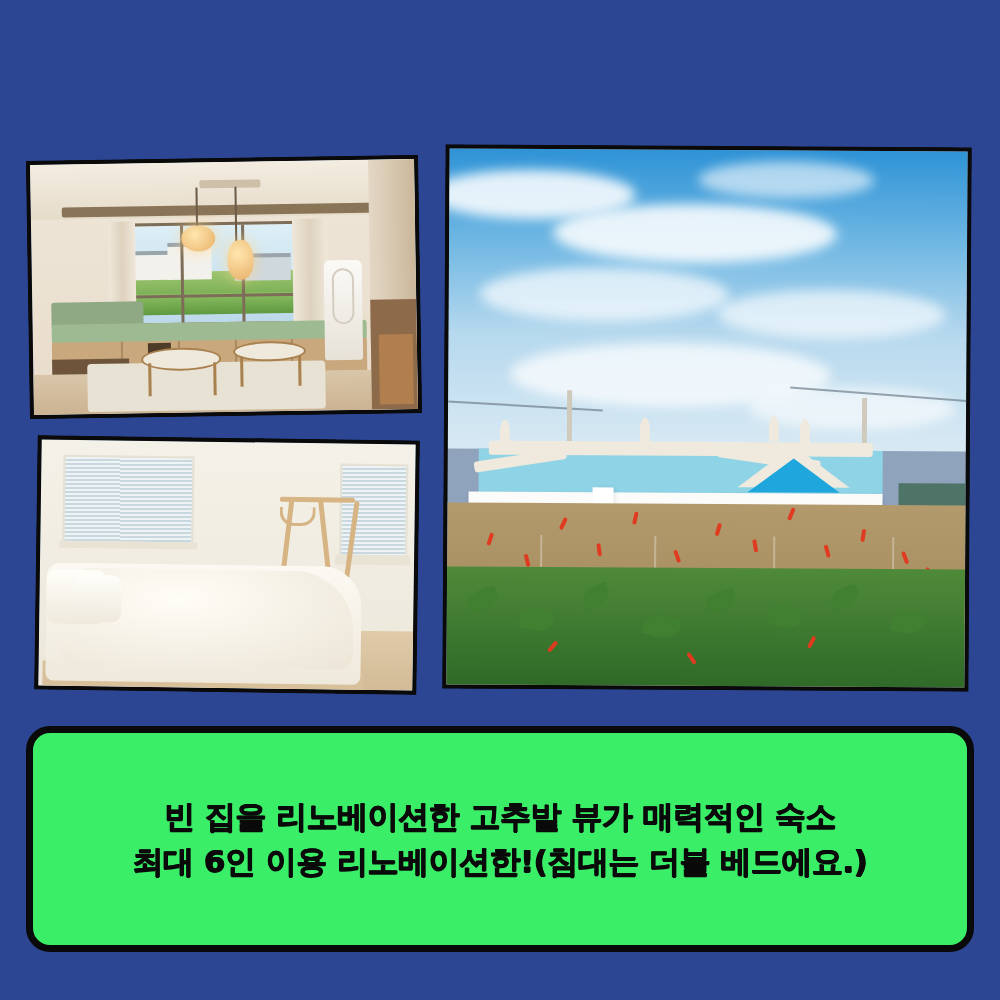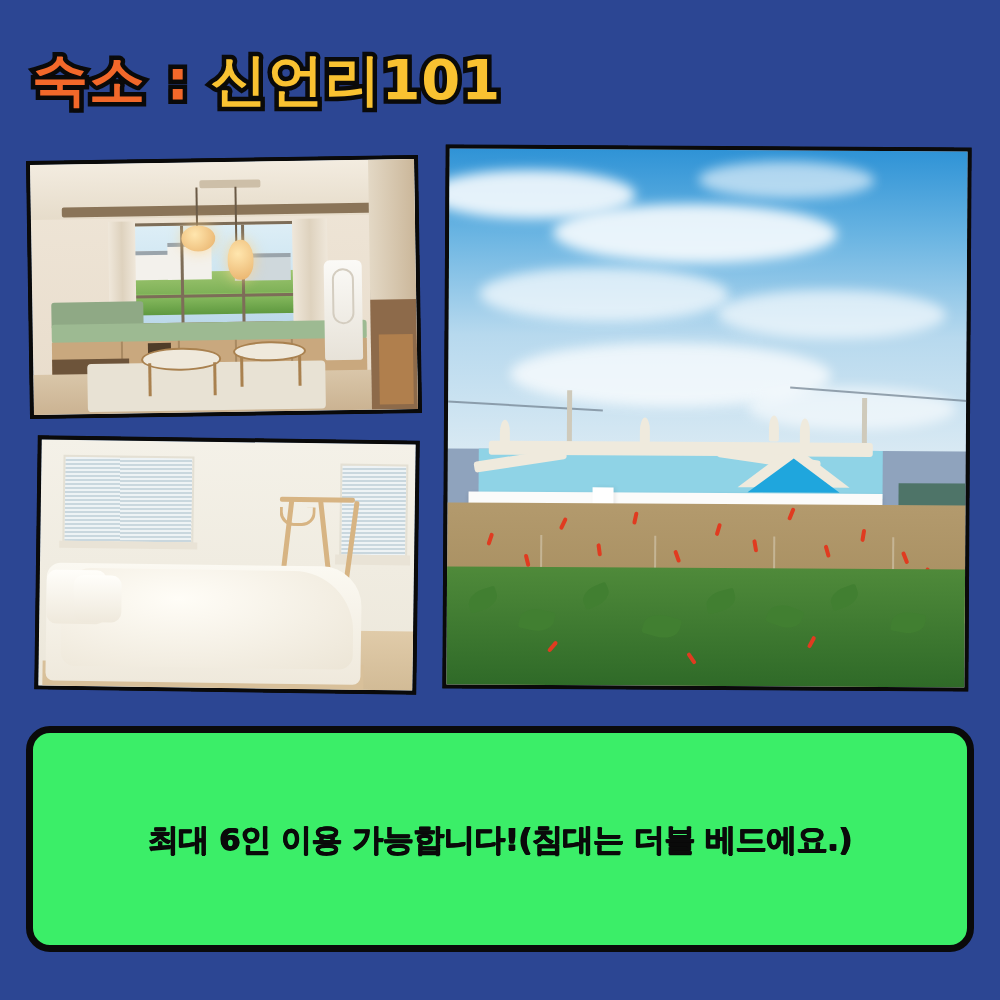--- a/index.html
+++ b/index.html
@@ -210,23 +210,20 @@
     line-height: 1.05;
     white-space: nowrap;
     text-shadow: 0.6px 0 0 #0a0a0a, -0.6px 0 0 #0a0a0a, 0 0.6px 0 #0a0a0a;
   }
 </style>
 </head>
 <body>
 
 <div id="poster">
 
-  <div id="title-bar">
-    <span class="t-orange">숙소 : </span><span class="t-yellow">신언리101</span>
-  </div>
 
   <div class="photo" id="photo-living">
     <div class="inner">
       <div class="lr-wall"></div>
       <div class="lr-ceiling"></div>
       <div class="lr-vent"></div>
       <div class="lr-beam"></div>
 
       <div class="lr-window">
         <div class="lr-hill"></div>
@@ -392,16 +389,17 @@
       <div class="leaf" style="left:62%;bottom:11%;width:34px;height:22px;transform:rotate(20deg);"></div>
       <div class="leaf" style="left:74%;bottom:15%;width:29px;height:19px;transform:rotate(-20deg);"></div>
       <div class="leaf" style="left:86%;bottom:10%;width:33px;height:21px;transform:rotate(10deg);"></div>
       <div class="pepper" style="left:20%;bottom:6%;transform:rotate(40deg);"></div>
       <div class="pepper" style="left:47%;bottom:4%;transform:rotate(-35deg);"></div>
       <div class="pepper" style="left:70%;bottom:7%;transform:rotate(28deg);"></div>
     </div>
   </div>
 
   <div id="banner">
-    <div class="banner-line">최대 6인 이용 가능합니다!(침대는 더블 베드에요.)</div>
+    <div class="banner-line">빈 집을 리노베이션한 고추밭 뷰가 매력적인 숙소</div>
+    <div class="banner-line">최대 6인 이용 리노베이션한!(침대는 더블 베드에요.)</div>
   </div>
 
 </div>
 
 </body></html>

